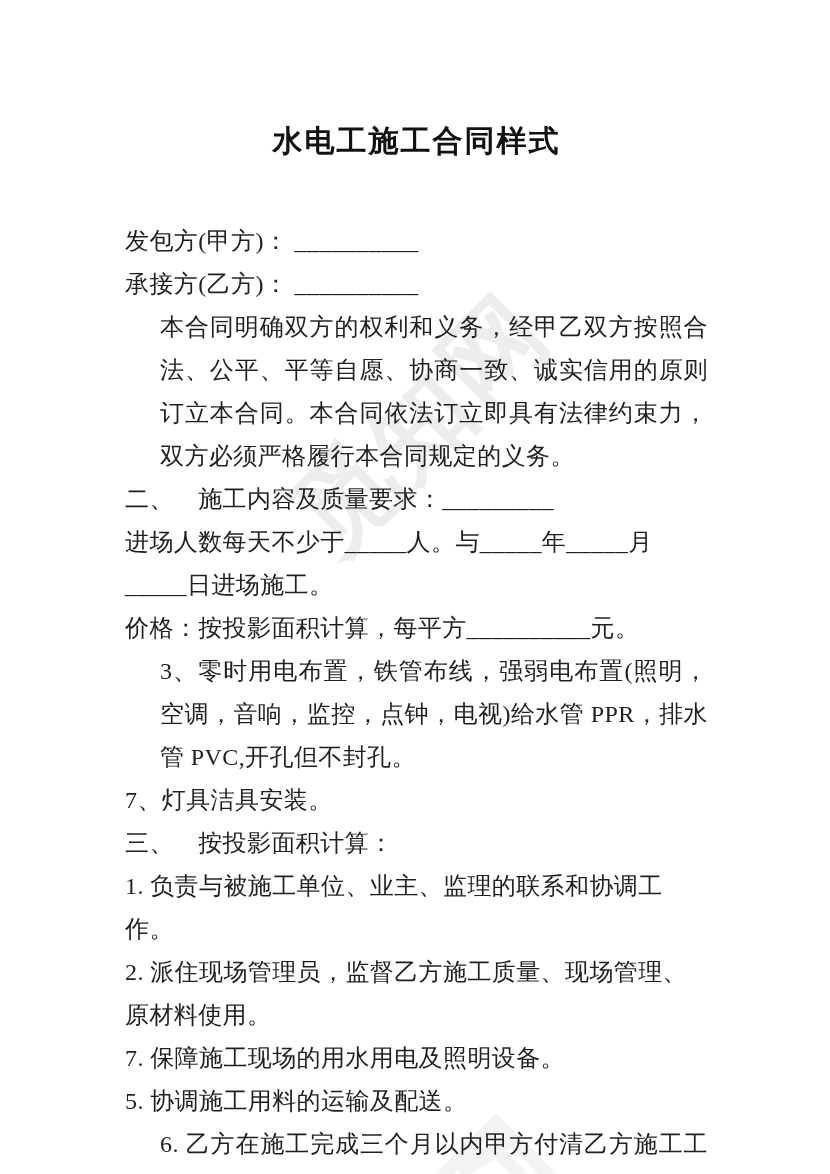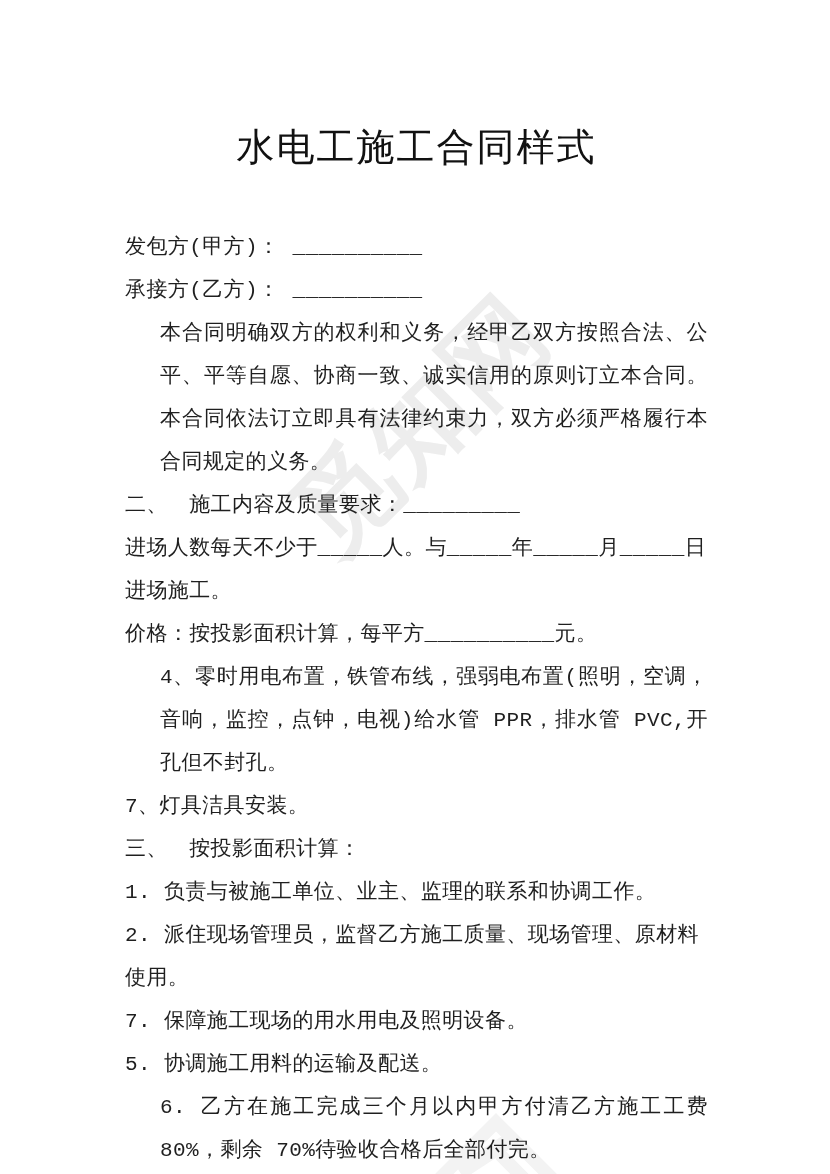--- a/index.html
+++ b/index.html
@@ -55,34 +55,33 @@
     background: #f3f3f3;
     transform: rotate(45deg);
   }
   
   .content {
     position: relative;
     z-index: 1;
     padding: 110px 122px 0 125px;
   }
   .doc-title {
-    margin: 10px 0 52px 0;
+    margin: 4px 0 52px 0;
     text-align: center;
-    font-size: 38px;
-    font-weight: 400;
+    font-size: 30px;
+    font-weight: 700;
     line-height: 54px;
     letter-spacing: 2px;
     color: #111111;
   }
   .line {
     margin: 0;
-    font-size: 21px;
+    font-size: 24px;
     line-height: 43px;
     letter-spacing: 0.4px;
-    font-family: Liberation Mono, monospace;
   }
   .justify { text-align: justify; margin-left: 35px; }
 </style>
 </head>
 <body>
 
 <div class="page">
 
   <div class="wm-layer">
     <div class="wm-text">觅知网</div>
@@ -93,21 +92,21 @@
 
   <div class="content">
     <h1 class="doc-title">水电工施工合同样式</h1>
 
     <p class="line">发包方(甲方)： __________</p>
     <p class="line">承接方(乙方)： __________</p>
     <p class="line justify">本合同明确双方的权利和义务，经甲乙双方按照合法、公平、平等自愿、协商一致、诚实信用的原则订立本合同。本合同依法订立即具有法律约束力，双方必须严格履行本合同规定的义务。</p>
     <p class="line">二、　施工内容及质量要求：_________</p>
     <p class="line">进场人数每天不少于_____人。与_____年_____月_____日进场施工。</p>
     <p class="line">价格：按投影面积计算，每平方__________元。</p>
-    <p class="line justify">4、零时用电布置，铁管布线，强弱电布置(照明，空调，音响，监控，点钟，电视)给水管 PPR，排水管 PVC,开孔但不封孔。</p>
+    <p class="line justify">3、零时用电布置，铁管布线，强弱电布置(照明，空调，音响，监控，点钟，电视)给水管 PPR，排水管 PVC,开孔但不封孔。</p>
     <p class="line">7、灯具洁具安装。</p>
     <p class="line">三、　按投影面积计算：</p>
     <p class="line">1. 负责与被施工单位、业主、监理的联系和协调工作。</p>
     <p class="line">2. 派住现场管理员，监督乙方施工质量、现场管理、原材料使用。</p>
     <p class="line">7. 保障施工现场的用水用电及照明设备。</p>
     <p class="line">5. 协调施工用料的运输及配送。</p>
     <p class="line justify">6. 乙方在施工完成三个月以内甲方付清乙方施工工费 80%，剩余 70%待验收合格后全部付完。</p>
   </div>
 
 </div>

